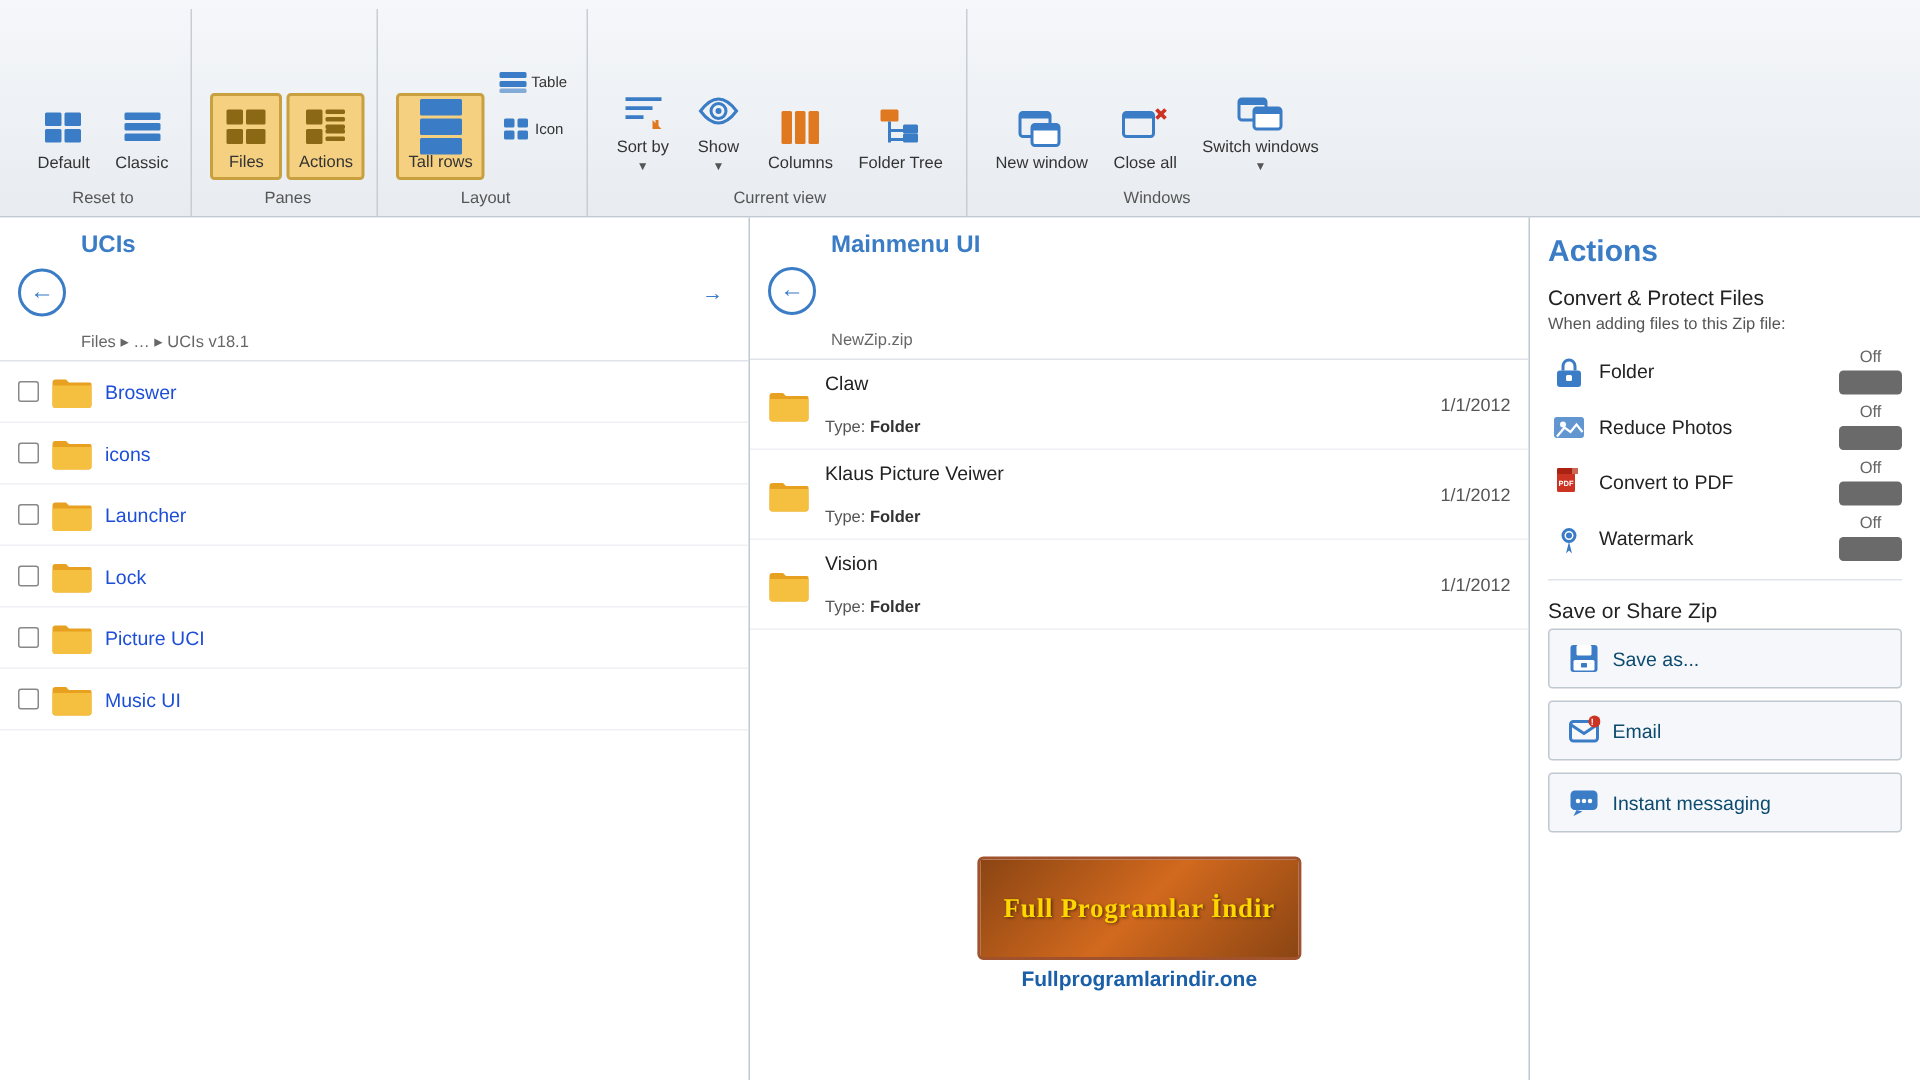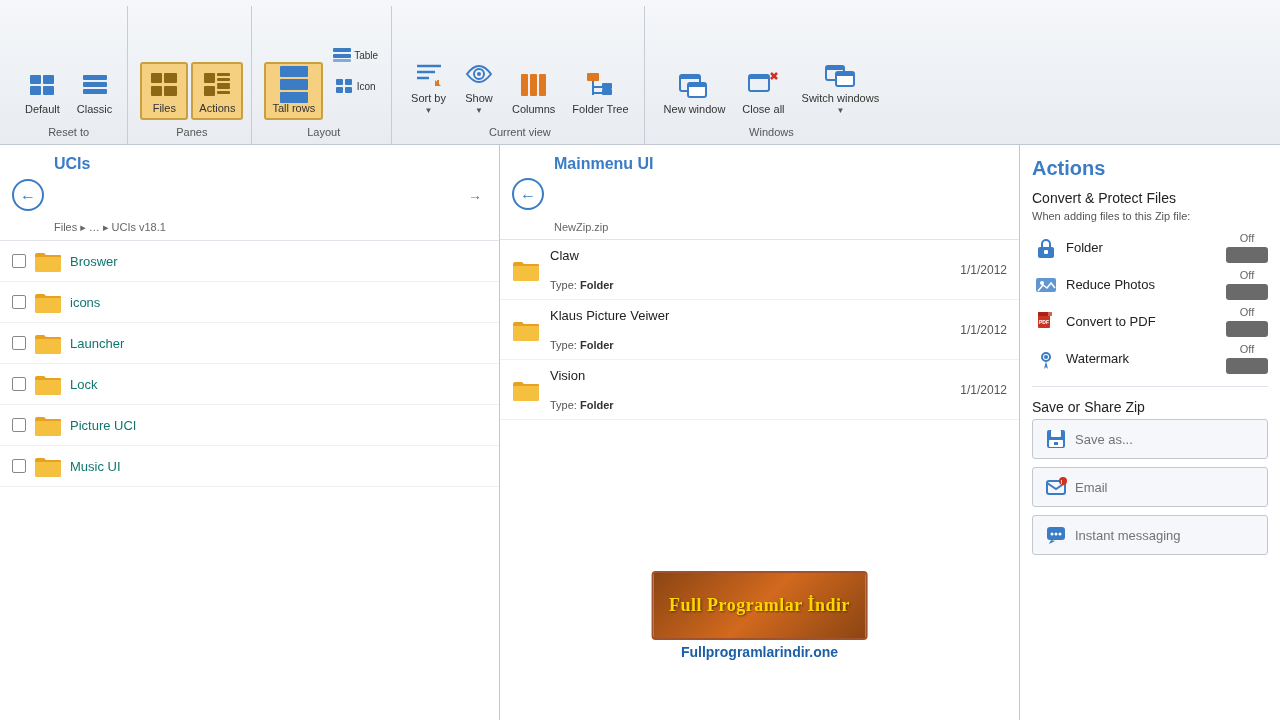--- a/index.html
+++ b/index.html
@@ -158,21 +158,21 @@
       flex-shrink: 0;
       cursor: pointer;
     }
     .folder-icon {
       width: 28px;
       height: 24px;
       position: relative;
       flex-shrink: 0;
     }
     .folder-icon svg { width: 28px; height: 24px; }
-    .file-name { font-size: 13px; color: #0f766e; flex: 1; }
+    .file-name { font-size: 13px; color: #1d4ed8; flex: 1; }
 
     
     .middle-panel {
       flex: 1;
       background: white;
       border-right: 1px solid #c0c8d0;
       display: flex;
       flex-direction: column;
       position: relative;
     }
@@ -281,21 +281,21 @@
       display: flex;
       align-items: center;
       gap: 8px;
       padding: 8px 12px;
       border: 1px solid #c0c8d0;
       border-radius: 3px;
       cursor: pointer;
       margin-bottom: 8px;
       background: #f5f7fa;
     }
-    .share-btn-label { font-size: 13px; color: #737373; }
+    .share-btn-label { font-size: 13px; color: #0c4a6e; }
   </style>
 </head>
 <body>
 
 <div class="toolbar">
 
   <div class="toolbar-group">
     <div class="toolbar-buttons">
       <div class="tb-btn">
         <div class="icon-area">

